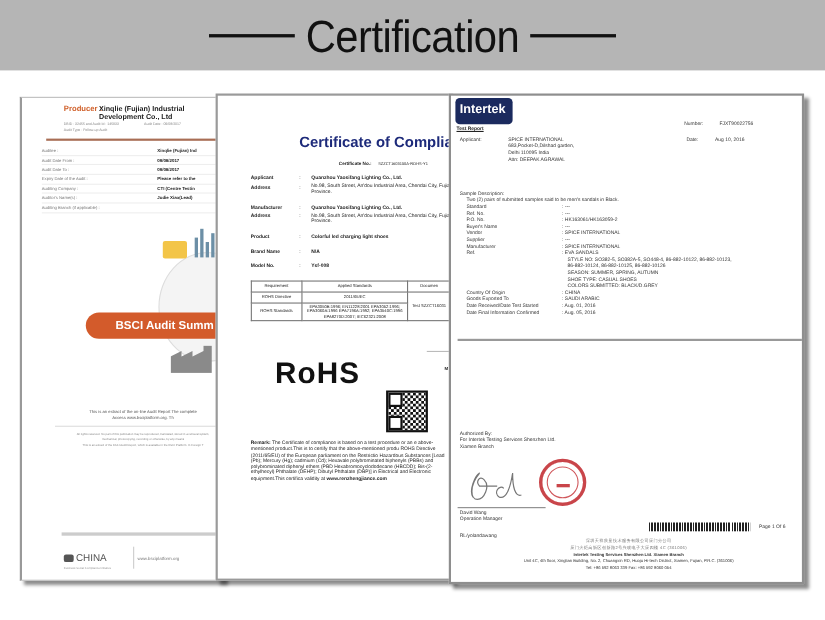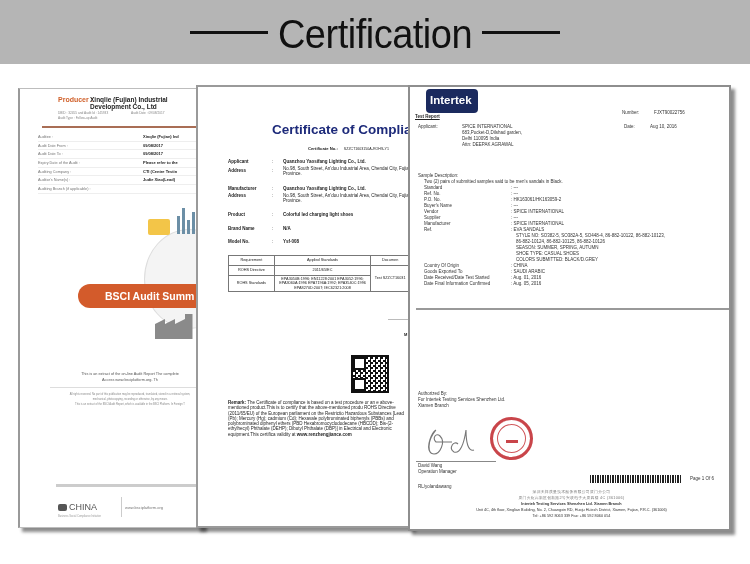--- a/index.html
+++ b/index.html
@@ -71,21 +71,21 @@
   .rohs .qr::before { left: 0; top: 0; }
   .rohs .qr::after { left: 0; bottom: 0; }
   .rohs .doc-lbl { position: absolute; left: 206px; top: 245px; font-size: 4px; font-weight: bold; }
   .rohs .hline { position: absolute; left: 190px; top: 232px; width: 30px; height: 1px; background: #bbb; }
   .rohs .remark { position: absolute; left: 30px; top: 313px; width: 186px; font-size: 4.5px; line-height: 5.3px; color: #222; }
   .rohs .remark b { font-weight: bold; }
 
   
   .itk { left: 408px; top: 85px; width: 323px; height: 446px; border: 2px solid #8e8e8e; }
   .itk .logo { position: absolute; left: 4px; top: 2px; width: 52px; height: 24px; background: #1b2a5e; border-radius: 4px;
-    color: #fff; font-weight: bold; font-size: 11.5px; line-height: 22px; padding-left: 4px; margin-left: 12px; }
+    color: #fff; font-weight: bold; font-size: 11.5px; line-height: 22px; padding-left: 4px; }
   .itk .tr { position: absolute; left: 5px; top: 27px; font-size: 4.5px; font-weight: bold; text-decoration: underline; }
   .itk .t { position: absolute; font-size: 4.5px; color: #333; white-space: nowrap; line-height: 5.8px; }
   .itk .sep { position: absolute; left: 6px; top: 221px; width: 315px; height: 2px; background: #999; }
   .itk .signature { position: absolute; left: 12px; top: 335px; width: 60px; height: 38px; }
   .itk .stamp { position: absolute; left: 80px; top: 330px; width: 43px; height: 43px; border-radius: 50%; border: 3px solid #c9454a;
     box-shadow: inset 0 0 0 4px #fff, inset 0 0 0 5px #d0585c; }
   .itk .stamp .in { position: absolute; left: 13px; top: 20px; width: 12px; height: 3px; background: #c9454a; }
   .itk .sigline { position: absolute; left: 6px; top: 374px; width: 80px; height: 1px; background: #888; }
   .itk .barcode { position: absolute; left: 180px; top: 388px; width: 92px; height: 8px;
     background: repeating-linear-gradient(90deg, #222 0 1px, #fff 1px 2px, #222 2px 4px, #fff 4px 5px); }
@@ -194,20 +194,21 @@
     </tr>
     <tr>
       <td>ROHS Standards</td>
       <td>EPA3050B:1996; EN11228:2001 EPA3052:1996; EPA3060A:1996 EPA7196A:1992; EPA3540C:1996 EPA8270D:2007; IEC62321:2008</td>
     </tr>
   </tbody>
     </table>
 
   <div class="hline"></div>
   <div class="doc-lbl">M</div>
+  <div class="rohs-logo">RoHS</div>
   <div class="qr"></div>
 
   <div class="remark">
     <b>Remark:</b>
     <span>The Certificate of compliance is based on a test procedure or an e above-mentioned product.This is to certify that the above-mentioned produ ROHS Directive (2011/65/EU) of the European parliament on the Restrictio Hazardous Substances [Lead (Pb); Mercury (Hg); cadmium (Cd); Hexavale polybrominated biphenyls (PBBs) and polybrominated diphenyl ethers (PBD Hexabromocyclododecane (HBCDD); Bis-(2-ethylhecyl) Phthalate (DEHP); Dibutyl Phthalate (DBP)] in Electrical and Electronic equipment.This certifica validity at</span>
     <b>www.renzhengjiance.com</b>
   </div>
 </div>
 
 <div class="doc itk shadow-r">

